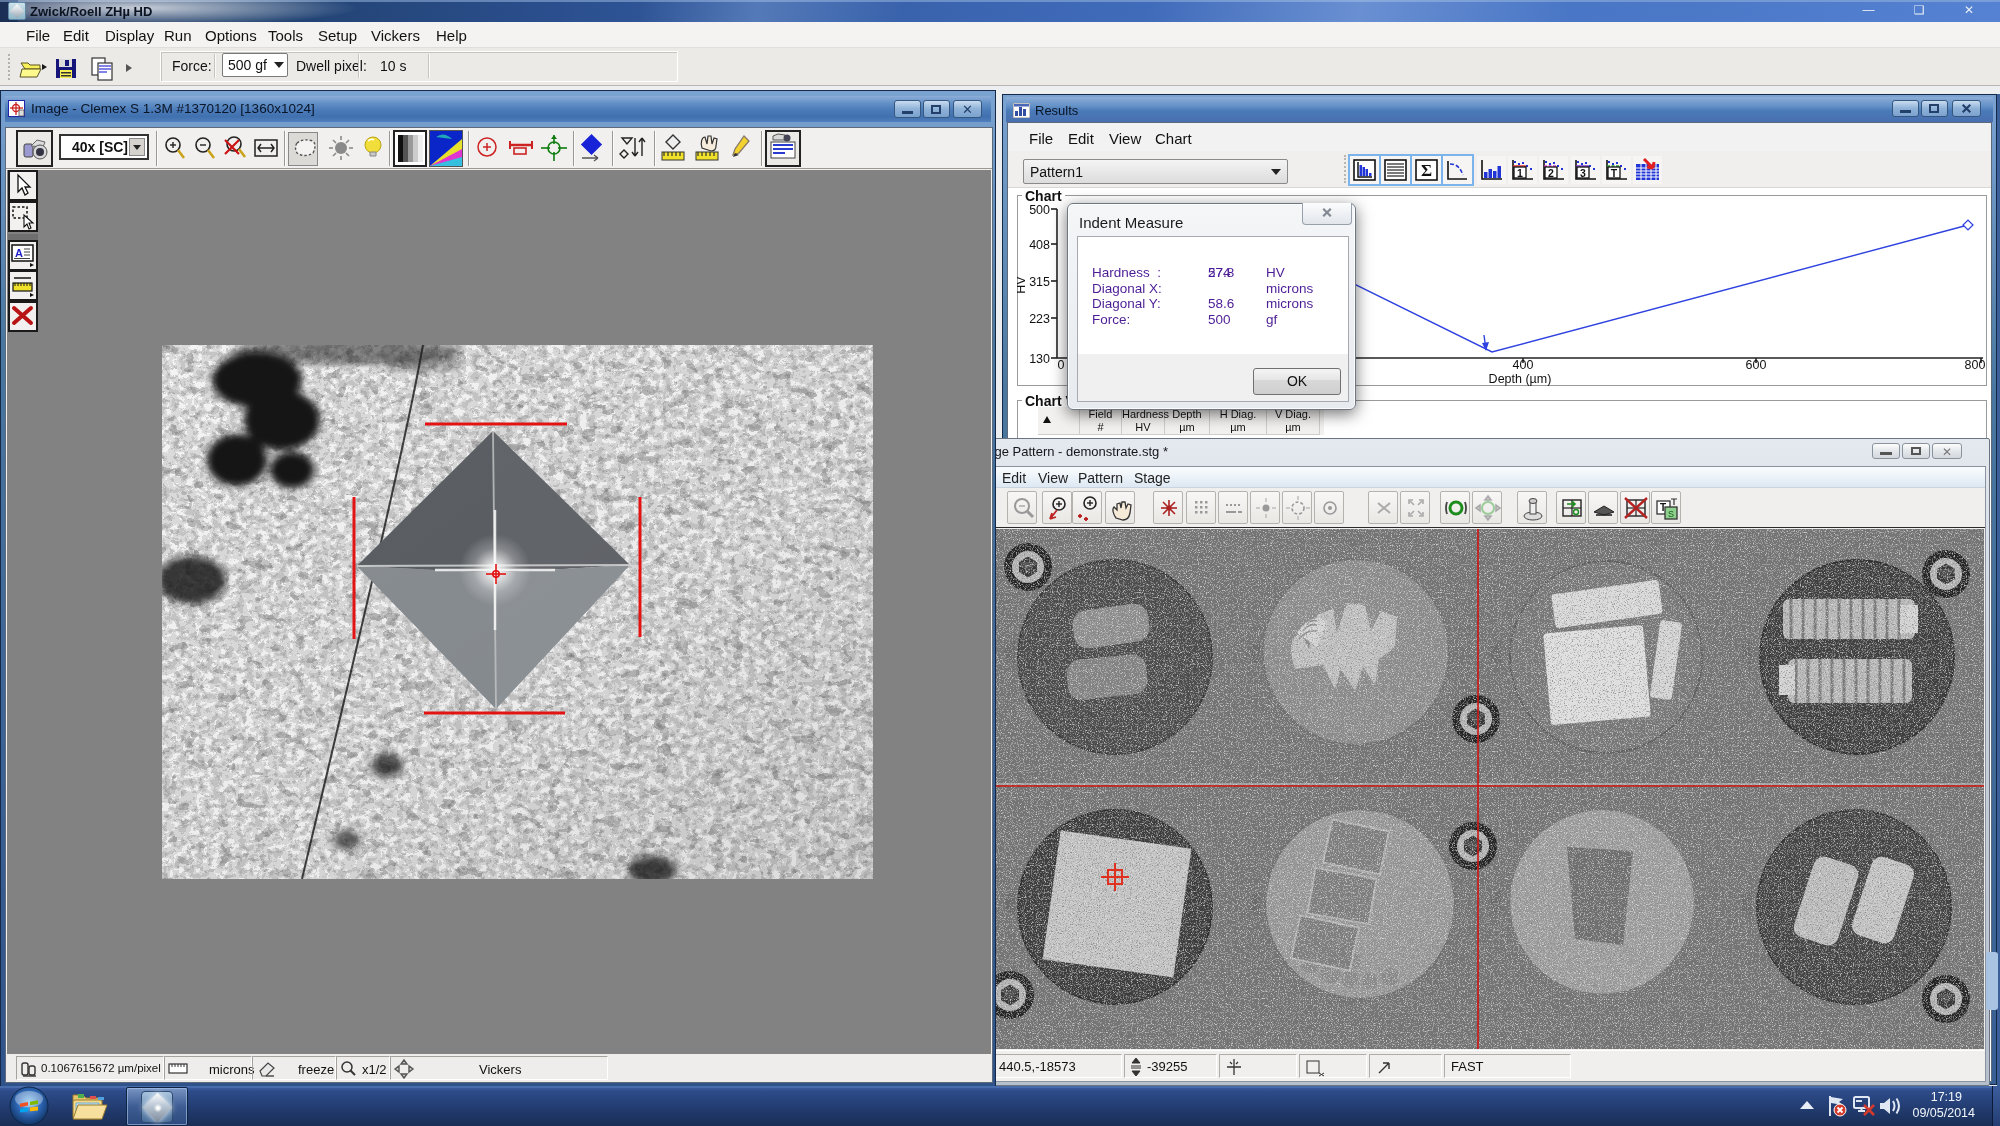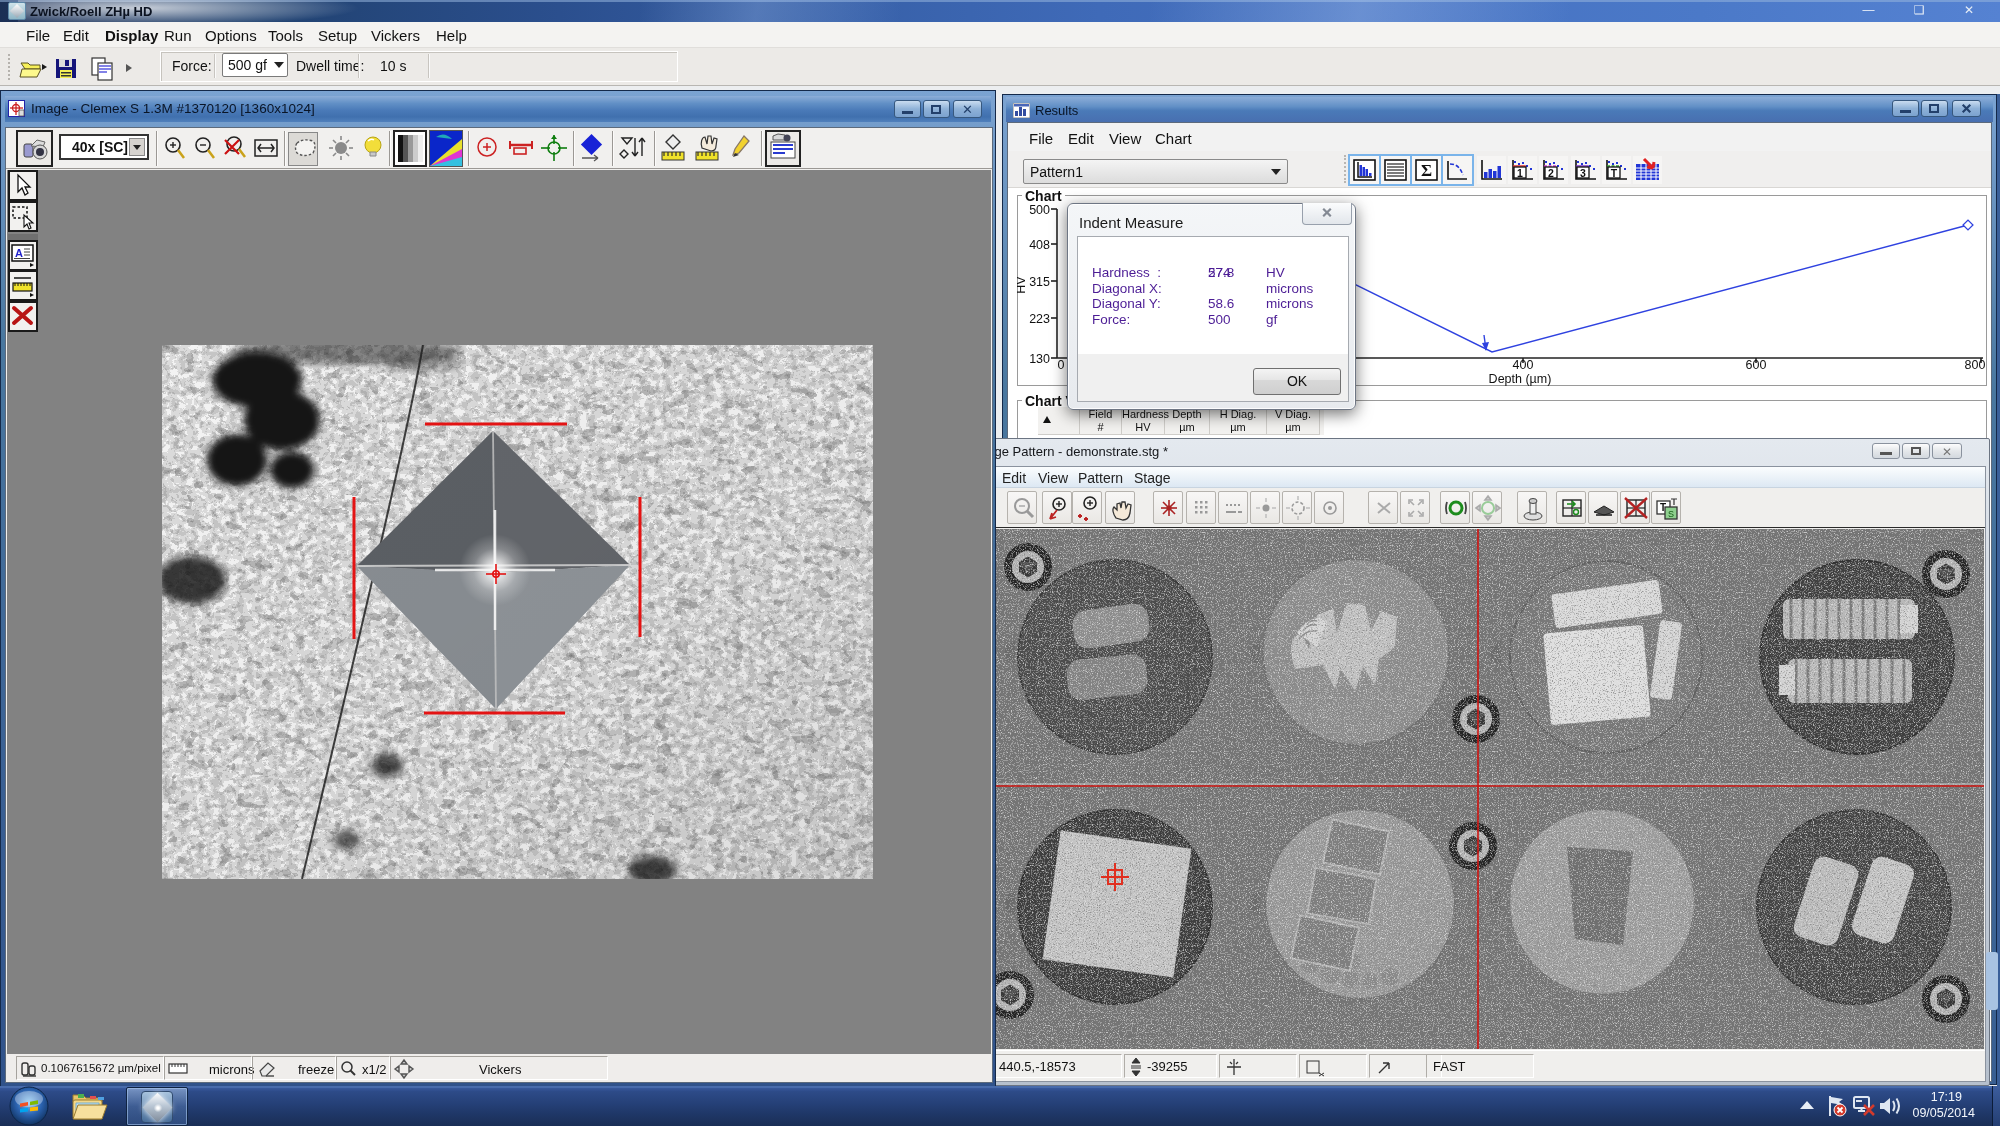--- a/index.html
+++ b/index.html
@@ -42,21 +42,21 @@
 <div class="abs" style="left:640px;top:0;width:260px;height:22px;background:linear-gradient(100deg,rgba(255,255,255,0) 0%,rgba(170,200,245,0.28) 45%,rgba(255,255,255,0) 100%);"></div>
 <div class="abs" style="left:1150px;top:0;width:420px;height:22px;background:linear-gradient(100deg,rgba(255,255,255,0) 0%,rgba(190,215,250,0.30) 50%,rgba(255,255,255,0) 100%);"></div>
 <div class="abs" id="maintext"><b>Zwick/Roell ZHµ HD</b></div>
 <div class="abs" id="mainbtns">— ❑ ✕</div>
 <div class="abs" id="mainicon" style="left:8px;top:2px;width:18px;height:18px;background:linear-gradient(180deg,#cfe3ea,#8fb6c6);border:1px solid #5d88a8;border-radius:2px;">
       <div style="position:absolute;left:3px;top:3px;width:10px;height:10px;background:linear-gradient(135deg,#fff,#9aa8b5);transform:rotate(45deg);"></div>
     </div>
 <div class="abs" id="mainmenu">
 <span style="left:26px;">File</span>
       <span style="left:63px;">Edit</span>
-      <span style="left:105px;font-weight:bold;">Display</span>
+      <span style="left:105px;">Display</span>
       <span style="left:164px;">Run</span>
       <span style="left:205px;">Options</span>
       <span style="left:268px;">Tools</span>
       <span style="left:318px;text-align:right;">Setup</span>
       <span style="left:371px;">Vickers</span>
       <span style="left:436px;">Help</span>
 </div>
 <div class="abs" id="maintb">
 <div class="abs" style="left:8px;top:6px;width:3px;height:26px;border-left:2px dotted #b5b2ad;"></div>
 <svg class="abs" style="left:18px;top:6px;" width="120" height="28" viewBox="0 0 120 28">
@@ -80,21 +80,21 @@
         </g>
   <path d="M108 10 l6 4 -6 4 z" fill="#555"></path>
 </svg>
 <div class="abs" style="left:160px;top:3px;width:518px;height:31px;border:1px solid #fff;box-shadow:inset 1px 1px 0 #c6c3bd;"></div>
 <div class="abs" style="left:172px;top:10px;font-size:14px;color:#111;">Force:</div>
 <div class="abs" style="left:214px;top:6px;width:2px;height:24px;border-left:1px solid #c8c5c0;border-right:1px solid #fafafa;"></div>
 <div class="abs" style="left:222px;top:5px;width:66px;height:24px;background:#fff;border:1px solid #7a7a7a;border-radius:2px;">
   <div style="position:absolute;left:5px;top:3px;font-size:14px;color:#111;">500 gf</div>
   <div style="position:absolute;right:3px;top:8px;width:0;height:0;border-left:5px solid transparent;border-right:5px solid transparent;border-top:6px solid #222;"></div>
 </div>
-<div class="abs" style="left:296px;top:10px;font-size:14px;color:#111;">Dwell time:</div>
+<div class="abs" style="left:296px;top:10px;font-size:14px;color:#111;">Dwell pixel:</div>
 <div class="abs" style="left:358px;top:6px;width:2px;height:24px;border-left:1px solid #c8c5c0;border-right:1px solid #fafafa;"></div>
 <div class="abs" style="left:380px;top:10px;font-size:14px;color:#111;">10 s</div>
 <div class="abs" style="left:428px;top:6px;width:2px;height:24px;border-left:1px solid #c8c5c0;border-right:1px solid #fafafa;"></div>
 </div>
 <div class="abs" id="mdibg" style="left:0;top:86px;width:2000px;height:1000px;background:#eceef0;"></div>
 
 <div class="abs" id="reswin" style="left:1002px;top:94px;width:995px;height:991px;background:linear-gradient(180deg,#7ba3d2,#49779f 30%,#385e92);border:1px solid #14294a;">
  <div class="abs" style="left:3px;top:2px;width:987px;height:25px;background:linear-gradient(180deg,#8cadd8 0%,#6290c6 38%,#4a7ab8 55%,#486fb0 100%);"></div>
  <svg class="abs" style="left:10px;top:8px;" width="17" height="15" viewBox="0 0 17 15">
         <rect x="0" y="0" width="17" height="15" fill="#fff" stroke="#888"></rect>
@@ -583,21 +583,21 @@
             <svg width="22" height="22" style="position:absolute;left:4px;top:1px;">
               <rect x="3" y="5" width="12" height="12" fill="none" stroke="#333"></rect>
               <path d="M15 17 l5 3 m0 -3 l-5 3" stroke="#333" fill="none"></path>
             </svg>
           </div>
      <div class="scell" style="left:415px;width:73px;">
             <svg width="22" height="22" style="position:absolute;left:4px;top:1px;">
               <path d="M5 17 L15 7 M15 7 h-6 M15 7 v6" stroke="#333" stroke-width="1.4" fill="none"></path>
             </svg>
           </div>
-     <div class="scell" style="left:472px;width:108px;">
+     <div class="scell" style="left:490px;width:127px;">
             <span style="position:absolute;left:6px;top:4px;">FAST</span>
           </div>
    </div>
  </div>
 </div>
 
 <div class="abs" id="imgwin" style="left:0;top:90px;width:996px;height:998px;background:linear-gradient(180deg,#7ba3d2,#49779f 25%,#3a6094 70%,#30528a);border:1px solid #14294a;">
  <div class="abs" style="left:4px;top:5px;width:986px;height:26px;background:linear-gradient(180deg,#8cadd8 0%,#6290c6 28%,#4a7ab8 55%,#4070ae 80%,#5080bc 100%);"></div>
  <svg class="abs" style="left:7px;top:9px;" width="17" height="17" viewBox="0 0 17 17">
         <rect x="0.5" y="0.5" width="16" height="16" fill="#fff" stroke="#2222aa"></rect>

